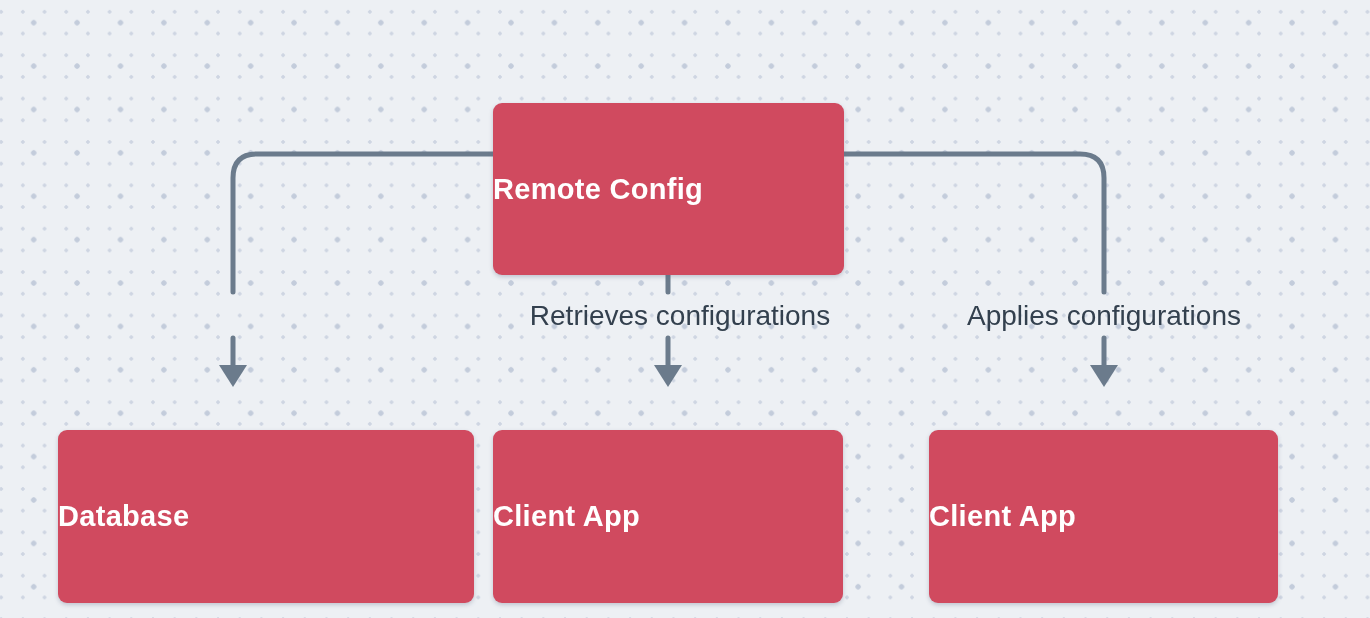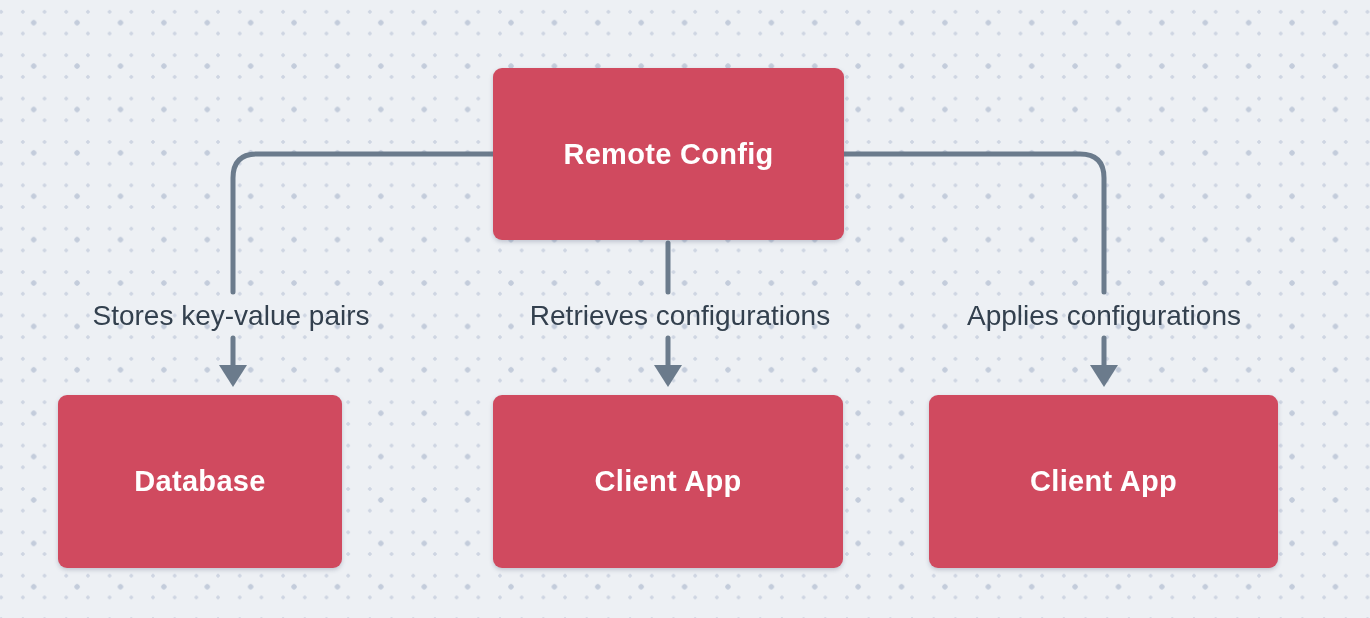--- a/index.html
+++ b/index.html
@@ -22,30 +22,31 @@
     width: 1370px; height: 618px;
     z-index: 1;
   }
   .node {
     position: absolute;
     z-index: 2;
     background: #d04a5f;
     border-radius: 9px;
     display: flex;
     align-items: center;
-    justify-content: center;
+    justify-content: flex-start;
     color: #ffffff;
     font-size: 29px;
     font-weight: 700;
     letter-spacing: 0.3px;
     box-shadow: 0 2px 4px rgba(90, 100, 125, 0.30);
     cursor: default;
+    margin-top: 35px;
   }
   .node-remote-config { left: 493px; top: 68px;  width: 351px; height: 172px; }
-  .node-database      { left: 58px;  top: 395px; width: 284px; height: 173px; }
+  .node-database      { left: 58px;  top: 395px; width: 416px; height: 173px; }
   .node-client-app-1  { left: 493px; top: 395px; width: 350px; height: 173px; }
   .node-client-app-2  { left: 929px; top: 395px; width: 349px; height: 173px; }
   .edge-label {
     position: absolute;
     z-index: 2;
     top: 299px;
     transform: translateX(-50%);
     font-size: 28px;
     font-weight: 500;
     color: #33404e;
@@ -86,19 +87,18 @@
   </div>
 
   <div class="node node-client-app-1">
     <span>Client App</span>
   </div>
 
   <div class="node node-client-app-2">
     <span>Client App</span>
   </div>
 
-  <div class="edge-label edge-label-left">Stores key-value pairs</div>
 
   <div class="edge-label edge-label-middle">Retrieves configurations</div>
 
   <div class="edge-label edge-label-right">Applies configurations</div>
 
 </div>
 
 </body></html>

